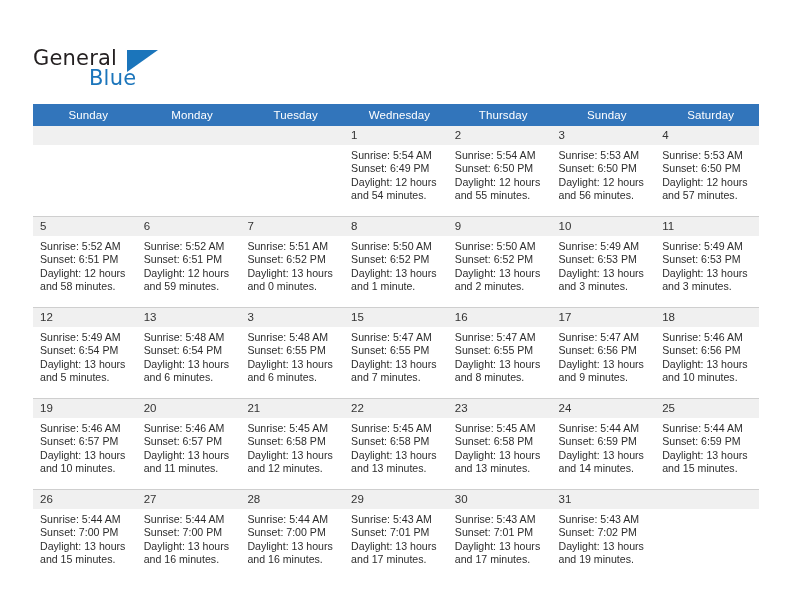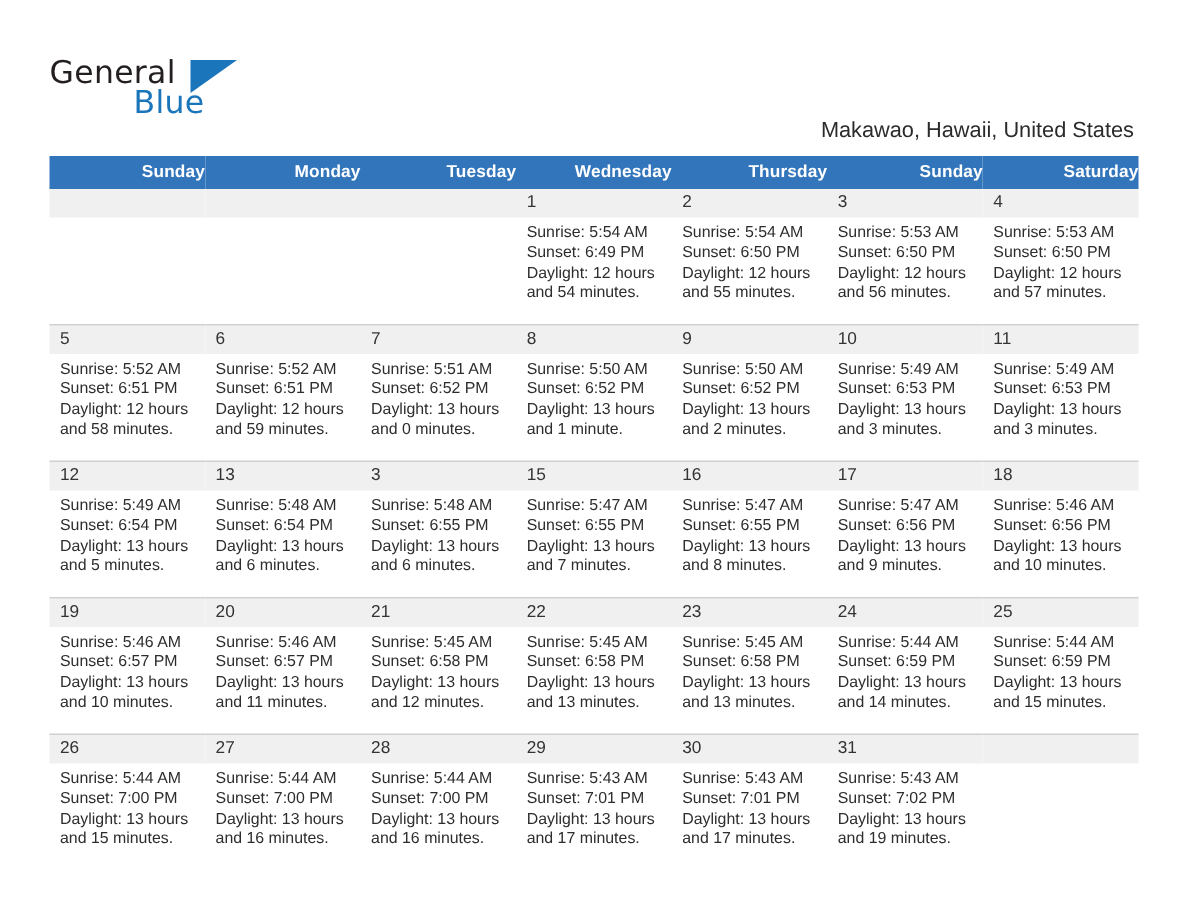--- a/index.html
+++ b/index.html
@@ -25,21 +25,21 @@
   .header {
     position: absolute;
     left: 0;
     top: 0;
     width: 792px;
     height: 100px;
   }
   .logo {
     position: absolute;
     left: 33px;
-    top: 36px;
+    top: 46px;
     width: 150px;
     height: 48px;
   }
   .logo-general {
     position: absolute;
     left: 0;
     top: 0;
     font-size: 21px;
     letter-spacing: 0.2px;
     color: #231f20;
@@ -91,22 +91,22 @@
     left: 33px;
     top: 104px;
     width: 726px;
     border-collapse: collapse;
     table-layout: fixed;
   }
   .calendar th {
     background: #3275bb;
     color: #ffffff;
     font-size: 11.5px;
-    font-weight: bold;
-    text-align: right;
+    font-weight: normal;
+    text-align: center;
     padding: 5px 0 5px 7px;
     height: 11px;
     letter-spacing: 0.1px;
   }
   .calendar td {
     width: 103.71px;
     height: 90px;
     vertical-align: top;
     padding: 0;
     border-top: 1px solid #cfcfcf;
@@ -147,21 +147,20 @@
 <div class="page">
 
   <div class="header">
 
     <div class="logo">
       <span class="logo-general">General</span>
       <span class="logo-triangle"></span>
       <span class="logo-blue">Blue</span>
     </div>
 
-    <div class="subtitle">Makawao, Hawaii, United States</div>
   </div>
 
   <table class="calendar">
     <thead>
       <tr id="weekday-row">
           <th>Sunday</th>
           <th>Monday</th>
           <th>Tuesday</th>
           <th>Wednesday</th>
           <th>Thursday</th>

